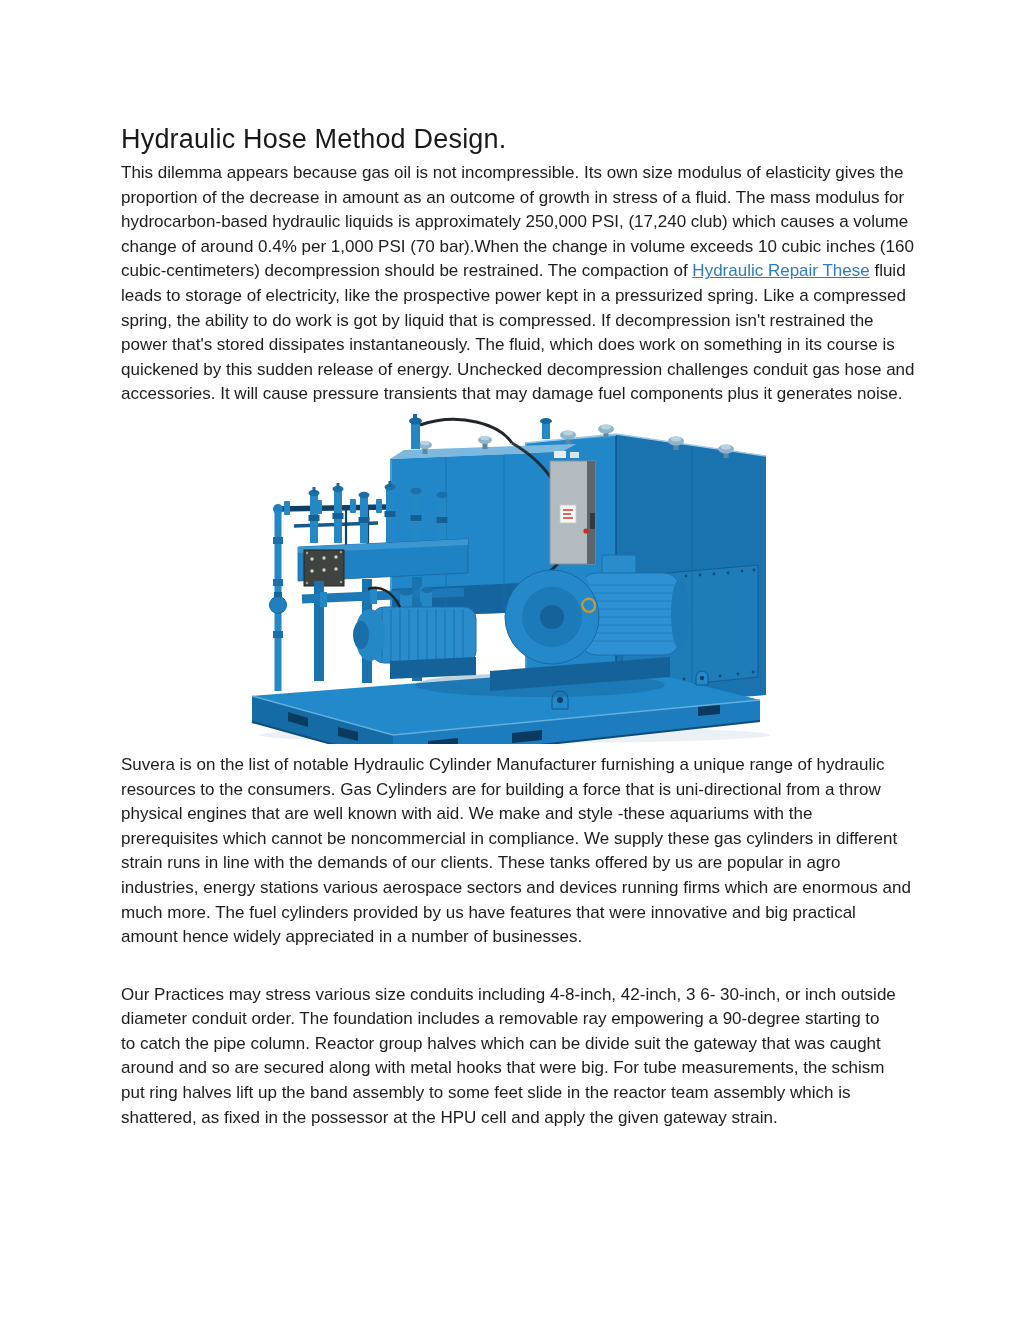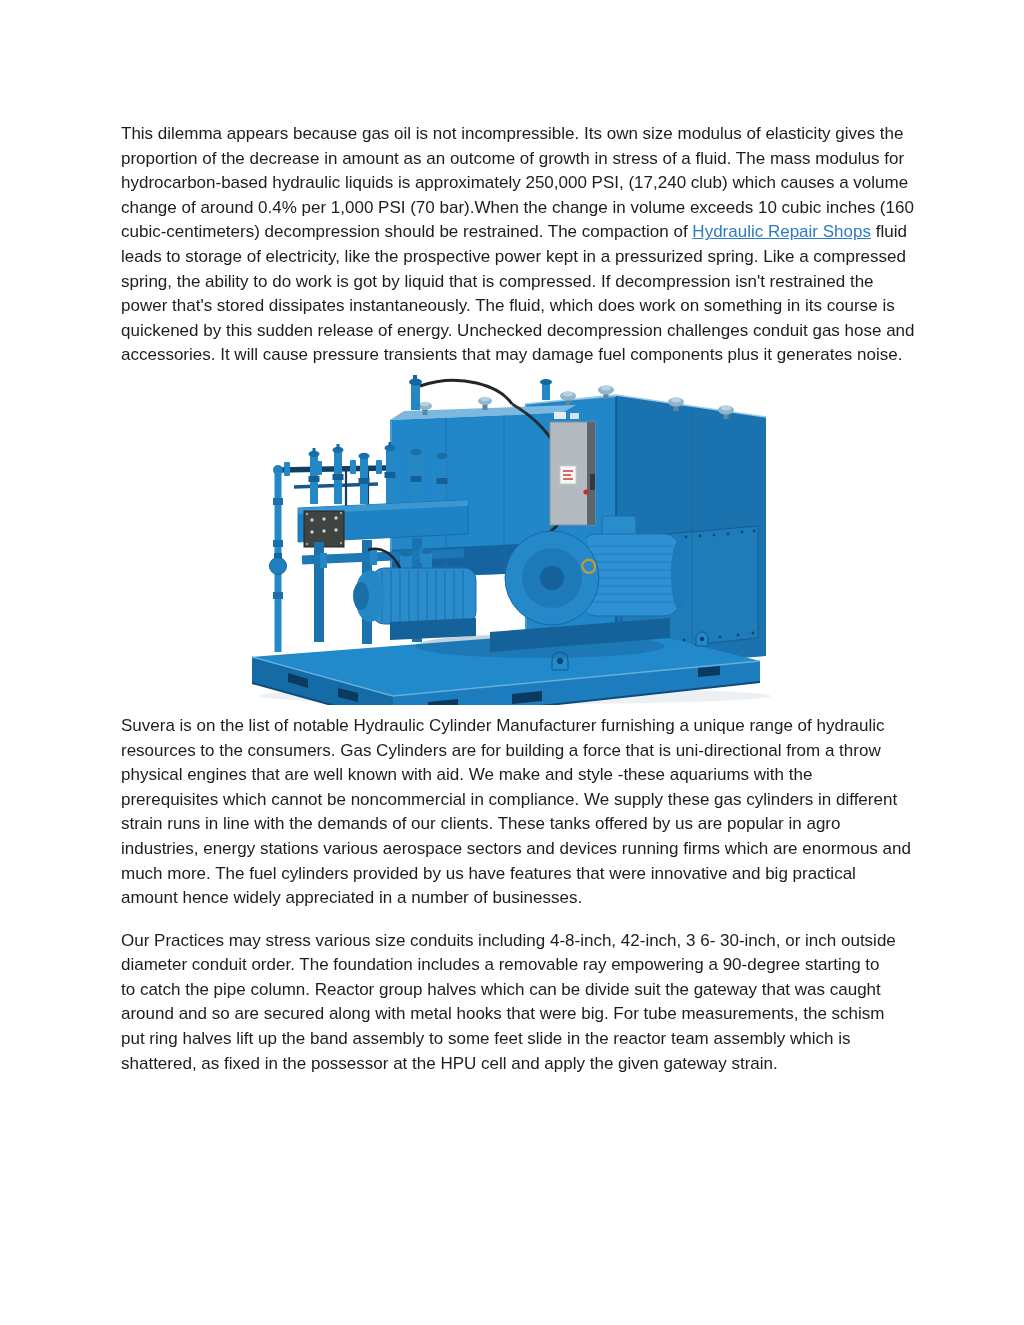--- a/index.html
+++ b/index.html
@@ -37,35 +37,36 @@
     color:#2d7cc1;
     text-decoration:underline;
     cursor:pointer;
   }
   figure.machine-figure{
     margin:2px 0 9px 129px;
     width:520px;
     height:335px;
   }
   p.body-text.para3{
-    margin-top:18px;
+    margin-top:33px;
   }
 </style>
 </head>
 <body>
 
 <div class="page">
   <div class="content">
 
+    <h1 class="doc-title">Hydraulic Hose Method Design.</h1>
 
     <p class="body-text"><span>This dilemma appears because gas oil is not incompressible. Its own size modulus of elasticity gives the
 proportion of the decrease in amount as an outcome of growth in stress of a fluid. The mass modulus for
 hydrocarbon-based hydraulic liquids is approximately 250,000 PSI, (17,240 club) which causes a volume
 change of around 0.4% per 1,000 PSI (70 bar).When the change in volume exceeds 10 cubic inches (160
-cubic-centimeters) decompression should be restrained. The compaction of </span><a class="doc-link">Hydraulic Repair Shops</a><span> fluid
+cubic-centimeters) decompression should be restrained. The compaction of </span><a class="doc-link">Hydraulic Repair These</a><span> fluid
 leads to storage of electricity, like the prospective power kept in a pressurized spring. Like a compressed
 spring, the ability to do work is got by liquid that is compressed. If decompression isn't restrained the
 power that's stored dissipates instantaneously. The fluid, which does work on something in its course is
 quickened by this sudden release of energy. Unchecked decompression challenges conduit gas hose and
 accessories. It will cause pressure transients that may damage fuel components plus it generates noise.</span></p>
 
     <figure class="machine-figure">
       <svg width="520" height="335" viewBox="0 0 520 335" xmlns="http://www.w3.org/2000/svg">
 
         <ellipse cx="265" cy="326" rx="256" ry="8" fill="#eaf0f4"></ellipse>

